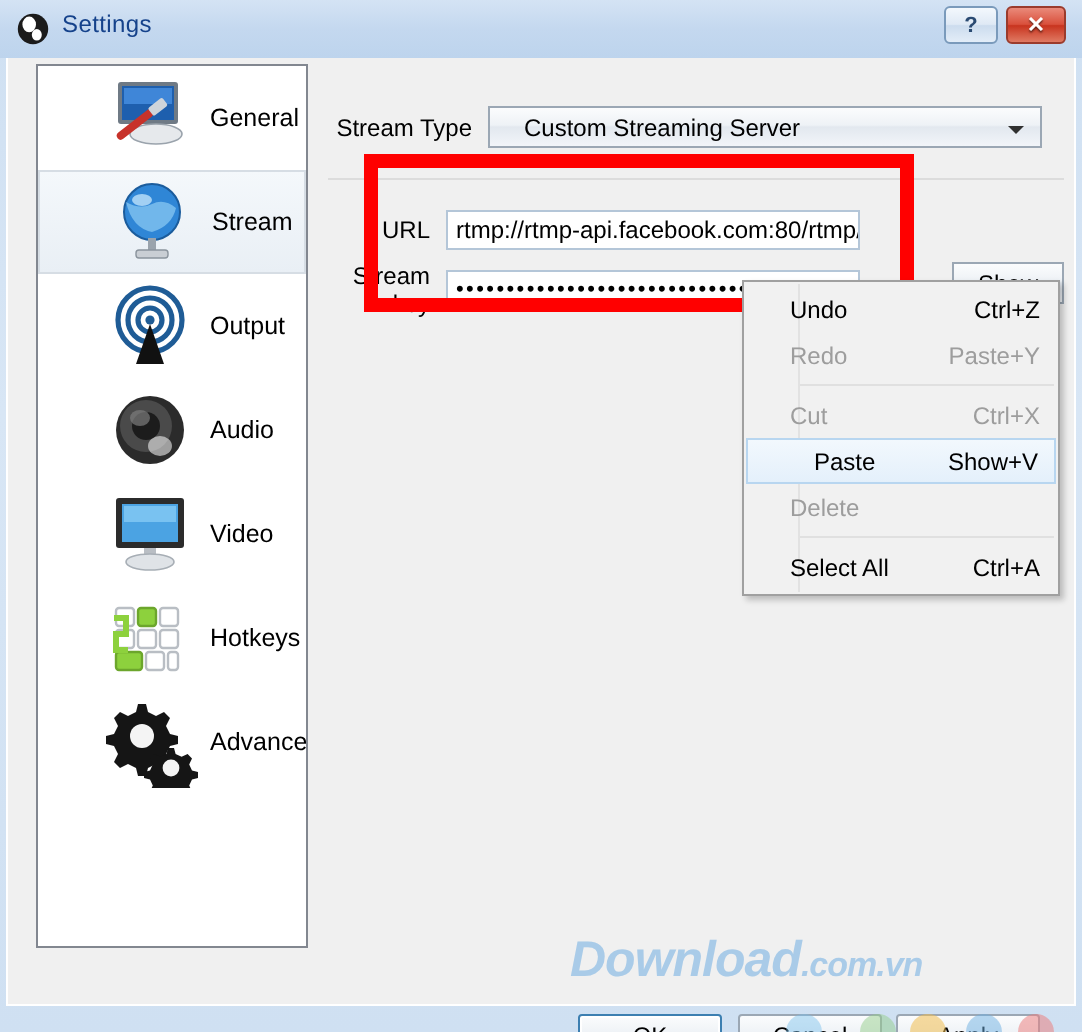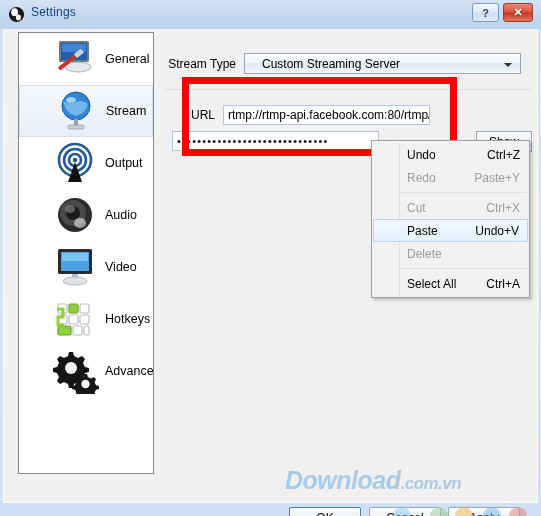--- a/index.html
+++ b/index.html
@@ -270,21 +270,21 @@
     box-sizing: border-box;
     margin: 0 1px;
     cursor: default;
   }
   .menu-item.disabled { color: #9d9d9d; }
   .menu-item.highlight {
     background: linear-gradient(to bottom, #f2f8fd 0%, #e4f0fb 100%);
     border: 1px solid #b8d6f0;
   }
   .menu-label {
-    margin-left: 34px;
+    margin-left: 22px;
   }
   .menu-item.highlight .menu-label { margin-left: 33px; }
   .menu-shortcut {
     position: absolute;
     right: 8px;
     font-size: 12px;
     text-align: right;
   }
   .menu-sep {
     height: 1px;
@@ -478,20 +478,21 @@
       </div>
 
       <div id="separator-1"></div>
 
       <div class="field-row" id="url-row">
         <span class="field-label" id="url-label">URL</span>
         <div class="textbox" id="url-box">rtmp://rtmp-api.facebook.com:80/rtmp/</div>
       </div>
 
       <div class="field-row" id="key-row">
+        <span class="field-label" id="key-label">Stream key</span>
         <div class="textbox" id="key-box">••••••••••••••••••••••••••••••</div>
       </div>
 
       <div id="show-btn">Show</div>
 
     </div>
 
     <div id="watermark">
       <span>Download</span><span class="suffix">.com.vn</span>
     </div>
@@ -525,21 +526,21 @@
     <div class="menu-sep"></div>
 
     <div class="menu-item disabled">
       <span class="menu-label">Cut</span>
       <span class="menu-shortcut">Ctrl+X</span>
     </div>
 
 
     <div class="menu-item highlight">
       <span class="menu-label">Paste</span>
-      <span class="menu-shortcut">Undo+V</span>
+      <span class="menu-shortcut">Show+V</span>
     </div>
 
     <div class="menu-item disabled">
       <span class="menu-label">Delete</span>
       <span class="menu-shortcut"></span>
     </div>
 
     <div class="menu-sep"></div>
 
     <div class="menu-item">

